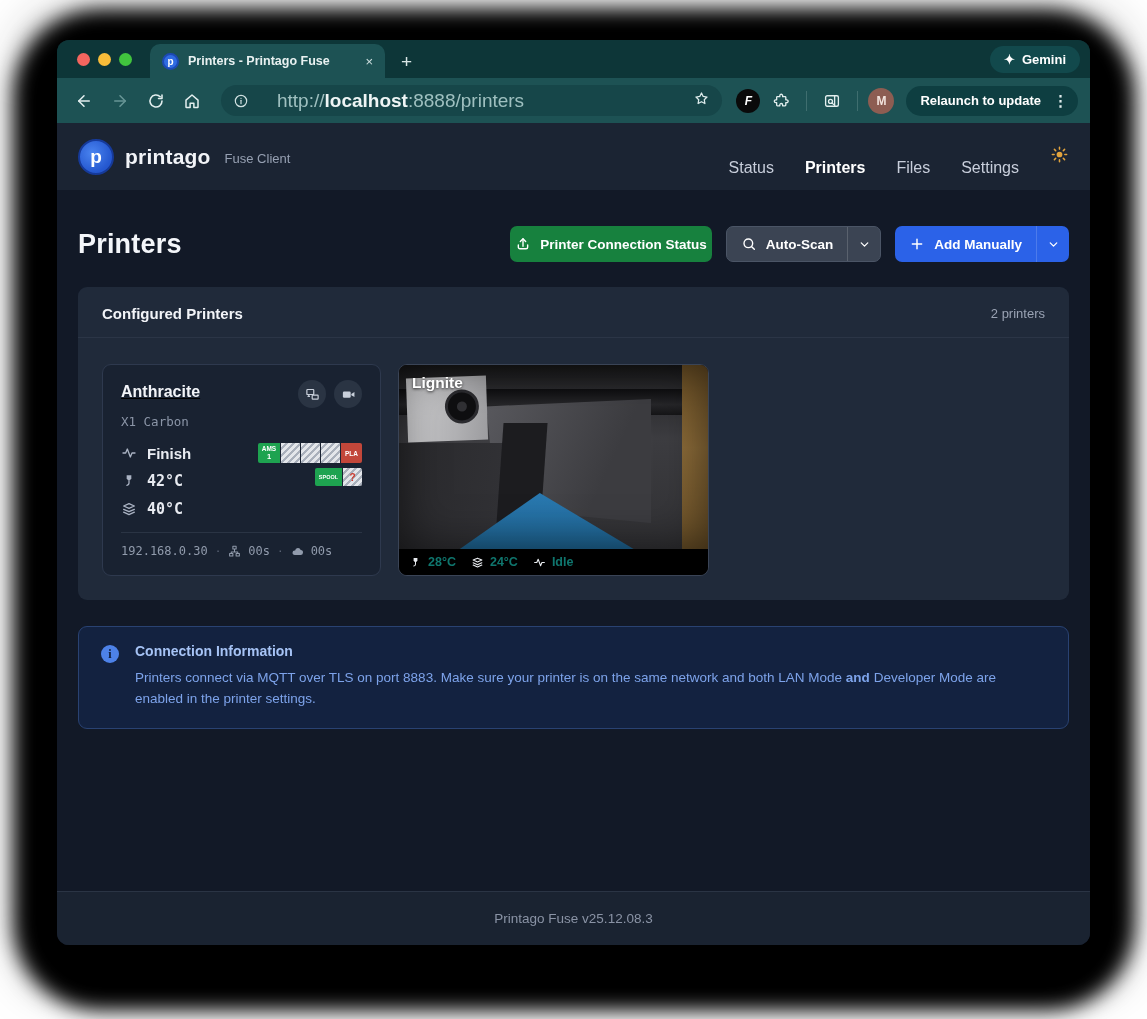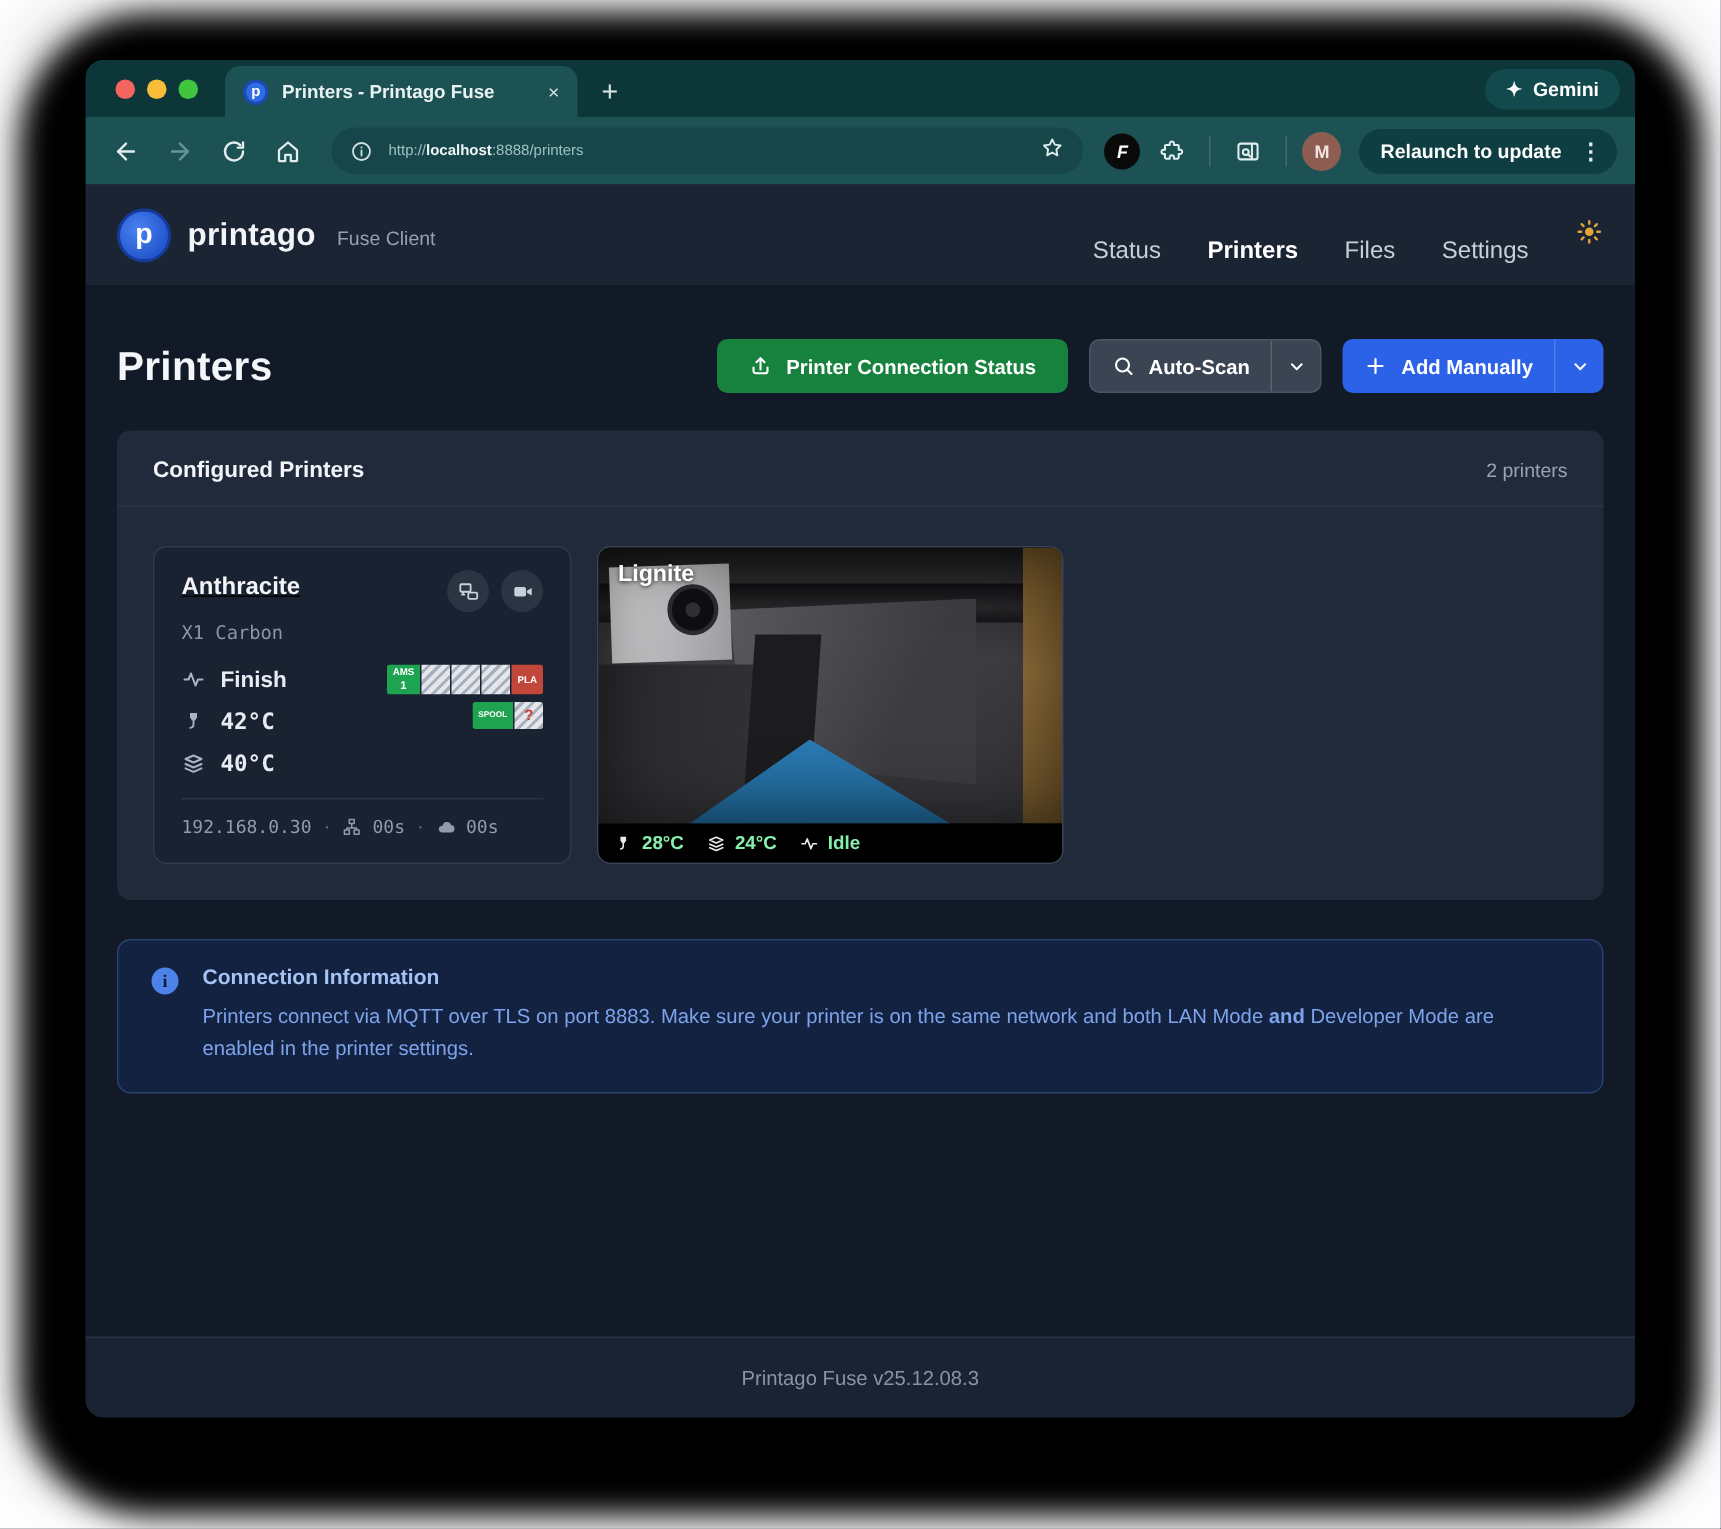--- a/index.html
+++ b/index.html
@@ -22,21 +22,21 @@
   .newtab { color:#d9e6e6; font-size:19px; font-weight:400; margin:0 0 7px 16px; line-height:1; }
   .gemini-pill { margin-left:auto; margin-right:10px; margin-bottom:5px; background:#12494c; border-radius:15px; height:27px; display:flex; align-items:center; gap:7px; padding:0 14px; color:#fff; font-size:13px; font-weight:600; }
   .sparkle { color:#fff; font-size:13px; }
 
   
   .toolbar { height:45px; background:#1d5254; display:flex; align-items:center; padding:0 12px; gap:6px; flex:0 0 auto; }
   .tb-icon { width:30px; height:30px; display:flex; align-items:center; justify-content:center; color:#e2eeee; border-radius:50%; flex:0 0 auto; }
   .tb-icon.dim { color:#679595; }
   .tb-icon svg { width:18px; height:18px; }
   .url-pill { flex:1; height:31px; background:#164649; border-radius:16px; display:flex; align-items:center; padding:0 12px 0 12px; gap:10px; margin:0 8px; min-width:0; color:#cfe0e0; }
-  .url-text { font-size:10px; color:#9fc0c0; white-space:nowrap; overflow:hidden; flex:1; }
+  .url-text { font-size:19px; color:#9fc0c0; white-space:nowrap; overflow:hidden; flex:1;margin-left:18px; }
   .url-text .host { color:#eef5f5; font-weight:600; }
   .url-star { color:#dcebeb; } .url-star svg { width:17px; height:17px; }
   .ext-circle { width:24px; height:24px; border-radius:50%; background:#0a0a0a; color:#fff; font-size:12px; font-weight:bold; display:flex; align-items:center; justify-content:center; font-style:italic; }
   .tb-divider { width:1px; height:20px; background:#3f6e6f; margin:0 4px; }
   .avatar { width:26px; height:26px; border-radius:50%; background:#8d5d52; color:#f3e4de; font-size:12px; font-weight:700; display:flex; align-items:center; justify-content:center; }
   .relaunch-pill { height:30px; background:#0e3e41; border-radius:16px; display:flex; align-items:center; padding:0 4px 0 14px; color:#fff; font-size:13px; font-weight:600; margin-left:6px; gap:6px; }
   .dots { color:#dfecec; font-size:15px; letter-spacing:0; padding:0 6px; }
 
   
   .app-header { height:67px; background:#1b2433; display:flex; align-items:center; padding:0 21px; flex:0 0 auto; }
@@ -48,21 +48,21 @@
   .nav-item.active { color:#ffffff; font-weight:600; }
   .sun { color:#e2a33c; } .sun svg { width:19px; height:19px; }
 
   
   .main { flex:1; display:flex; flex-direction:column; background:#121927; min-height:0; }
   .title-row { display:flex; align-items:center; margin:36px 21px 0; }
   .page-title { color:#f4f6fa; font-size:27px; font-weight:800; letter-spacing:.2px; }
   .btn-group { margin-left:auto; display:flex; gap:14px; }
   .btn { height:36px; border-radius:7px; display:flex; align-items:center; color:#fff; font-size:13.5px; font-weight:600; overflow:hidden; }
   .btn svg { width:16px; height:16px; }
-  .btn-green { background:#17813e; padding:0 21px; gap:9px; }
+  .btn-green { background:#17813e; padding:0 5px; gap:9px; }
   .btn-split-main { display:flex; align-items:center; gap:9px; padding:0 14px; height:100%; }
   .btn-split-arrow { width:33px; height:100%; display:flex; align-items:center; justify-content:center; border-left:1px solid rgba(255,255,255,.16); }
   .btn-split-arrow svg { width:13px; height:13px; }
   .btn-gray { background:#3b4453; border:1px solid #4b5566; }
   .btn-blue { background:#2b62e8; }
 
   
   .panel { margin:25px 21px 0; background:#202a3a; border-radius:9px; }
   .panel-header { display:flex; align-items:center; padding:18px 24px 15px; border-bottom:1px solid #2b3546; }
   .panel-title { color:#f2f4f8; font-size:15px; font-weight:700; }
@@ -104,21 +104,21 @@
   .cam-panel-right { position:absolute; left:84px; top:34px; width:168px; height:124px; background:linear-gradient(115deg,#5a5a5f,#3c3c40 70%); clip-path:polygon(2% 6%, 100% 0, 100% 100%, 8% 88%); }
   .cam-head { position:absolute; left:8px; top:12px; width:80px; height:64px; background:linear-gradient(100deg,#d4d4d6,#9c9c9f); transform:rotate(-2deg); }
   .cam-lens { position:absolute; right:8px; top:13px; width:34px; height:34px; border-radius:50%; background:#0f0f11; border:3px solid #2b2b2f; }
   .cam-lens::after { content:""; position:absolute; left:9px; top:9px; width:10px; height:10px; border-radius:50%; background:#303034; }
   .cam-left-dark { position:absolute; left:0; top:78px; width:106px; height:110px; background:linear-gradient(100deg,#29292c,#323236); }
   .cam-tower { position:absolute; left:100px; top:58px; width:44px; height:130px; background:#1c1c1f; transform:skewX(-4deg); }
   .cam-bed { position:absolute; left:58px; bottom:-2px; width:180px; height:58px; background:linear-gradient(180deg,#2a7ab2,#1d628f); clip-path:polygon(0 100%, 46% 0, 100% 100%); }
   .cam-wood { position:absolute; right:0; top:0; width:26px; height:100%; background:linear-gradient(180deg,#6d5126,#8a6a38 45%,#6e5329); }
   .cam-vign { position:absolute; inset:0; box-shadow:inset 0 0 46px rgba(0,0,0,.55); }
   .cam-name { position:absolute; left:13px; top:9px; color:#fff; font-size:15.5px; font-weight:700; text-shadow:0 1px 3px rgba(0,0,0,.8); z-index:3; }
-  .cam-bar { position:absolute; left:0; right:0; bottom:0; height:26px; background:#000; display:flex; align-items:center; gap:15px; padding:3px 10px; color:#86efac; font-size:12.5px; font-weight:600; z-index:3; }
+  .cam-bar { position:absolute; left:0; right:0; bottom:0; height:26px; background:#000; display:flex; align-items:center; gap:15px; padding:3px 10px; color:#0f766e; font-size:12.5px; font-weight:600; z-index:3; }
   .cam-bar .item { display:flex; align-items:center; gap:6px; }
   .cam-bar svg { width:13px; height:13px; color:#e8ebef; }
 
   
   .banner { margin:26px 21px 0; background:#132240; border:1px solid #294272; border-radius:9px; padding:16px 22px 18px; display:flex; gap:16px; }
   .banner-icon { flex:0 0 auto; width:18px; height:18px; border-radius:50%; background:#4d82e8; color:#0e1c38; font-size:12px; font-weight:800; display:flex; align-items:center; justify-content:center; margin-top:2px; font-family:"Liberation Serif", serif; }
   .banner-title { color:#a6c3f5; font-size:14px; font-weight:600; }
   .banner-text { margin-top:9px; color:#7da3ea; font-size:13.5px; line-height:1.55; max-width:920px; }
   .banner-text b { font-weight:700; }
 

